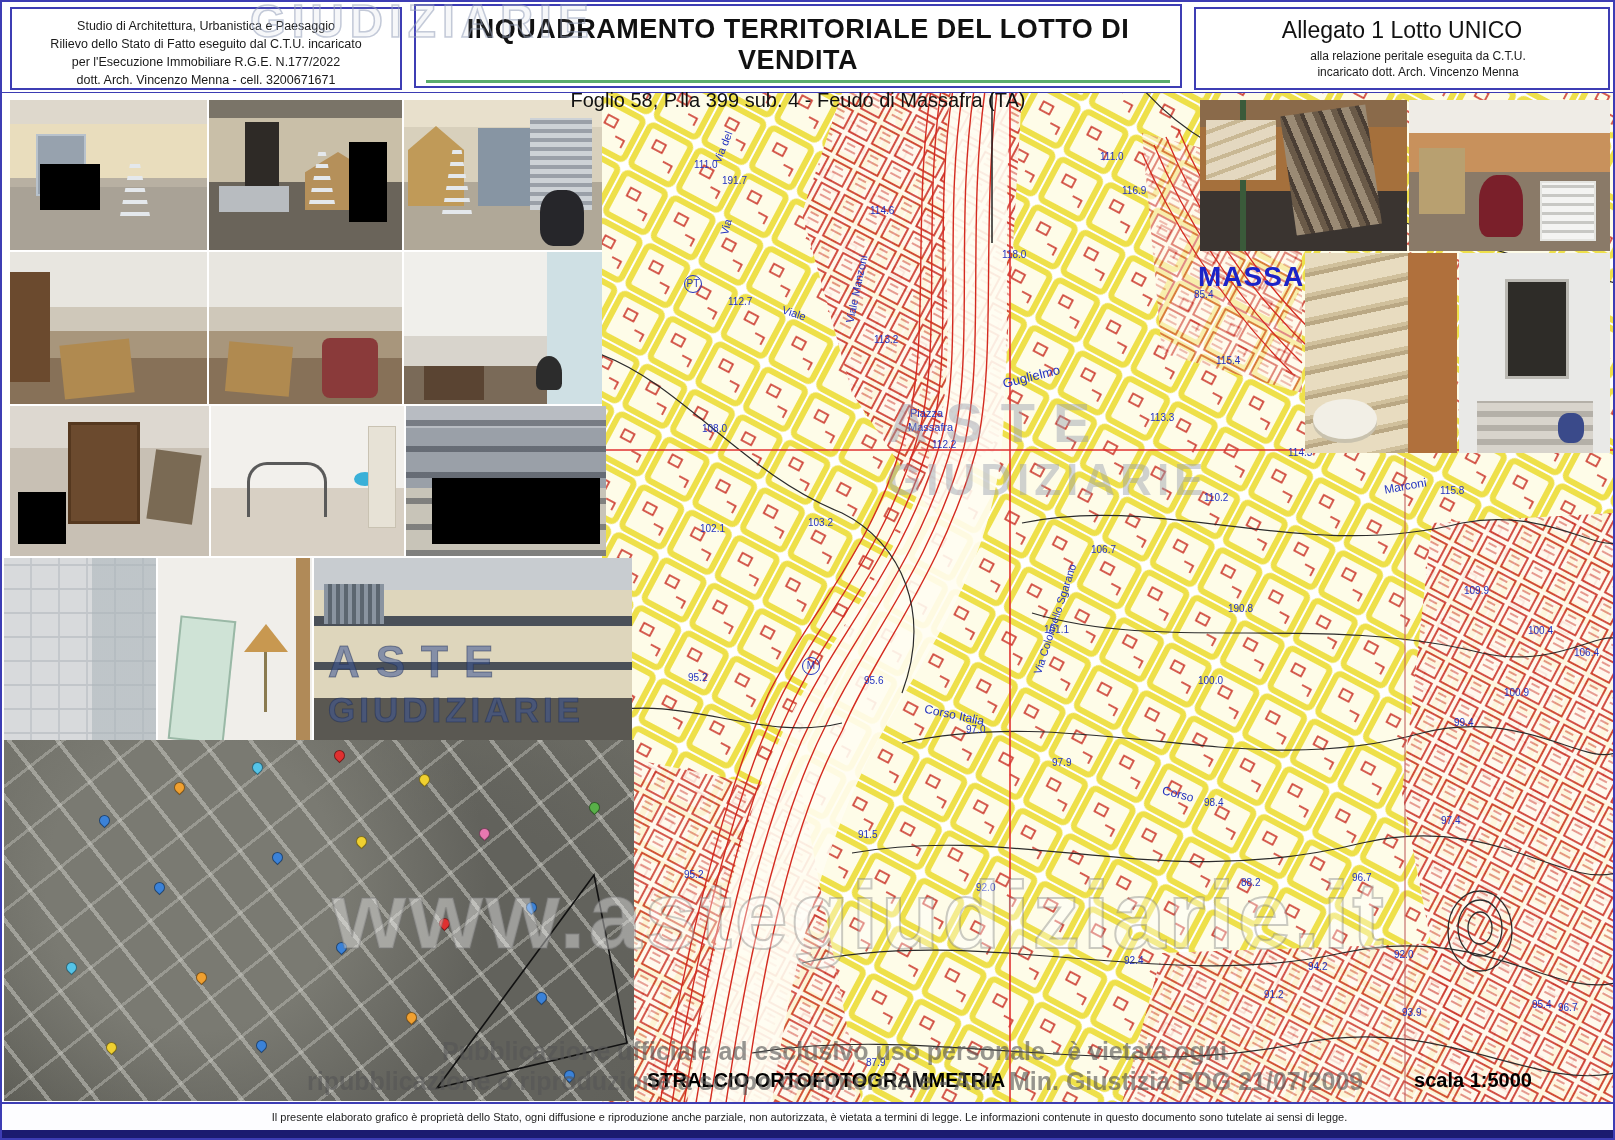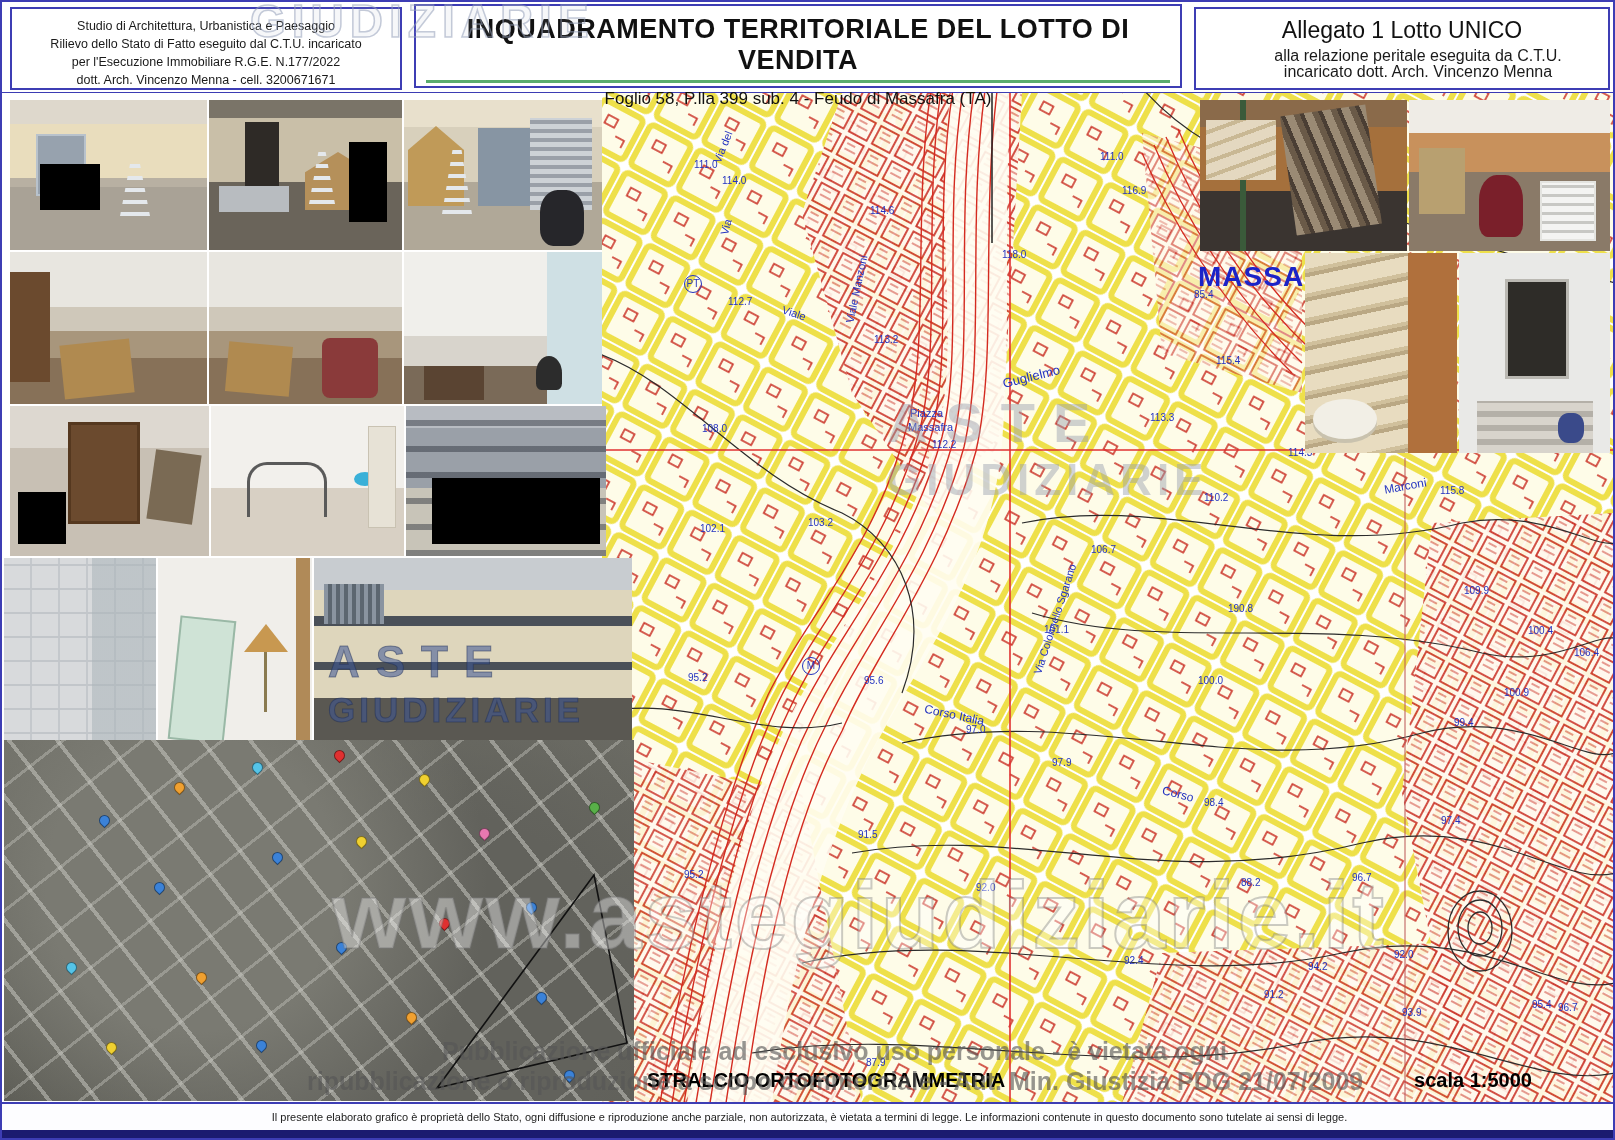--- a/index.html
+++ b/index.html
@@ -5,24 +5,24 @@
   html,body{margin:0;padding:0;background:#e8e8e8;font-family:"Liberation Sans",sans-serif;}
   .sheet{position:relative;width:1615px;height:1140px;background:#ffffff;overflow:hidden;
          border:2px solid #3d3db4;box-sizing:border-box;}
   
   .hbox{position:absolute;background:#fff;border:2px solid #3d3db4;box-sizing:border-box;z-index:4;}
   .box-left{left:8px;top:5px;width:392px;height:83px;padding-top:8px;text-align:center;}
   .box-left div{font-size:12.5px;line-height:18px;color:#1a1a1a;}
   .box-title{left:412px;top:2px;width:768px;height:84px;text-align:center;}
   .box-title h1{margin:8px 10px 0;font-size:27px;letter-spacing:.5px;color:#111;
                 border-bottom:3px solid #5aab6e;padding-bottom:4px;display:inline-block;}
-  .box-title .sub{font-size:17px;margin-top:6px;color:#111;}
+  .box-title .sub{font-size:20px;margin-top:6px;color:#111;}
   .box-right{left:1192px;top:5px;width:416px;height:83px;text-align:center;padding-top:6px;}
   .box-right h2{margin:2px 0 4px;font-size:23px;font-weight:normal;color:#111;}
-  .box-right div{font-size:16px;line-height:16px;color:#1a1a1a;margin-left:32px;}
+  .box-right div{font-size:12px;line-height:16px;color:#1a1a1a;margin-left:32px;}
   .ghost-header{position:absolute;left:248px;top:-8px;z-index:5;font-size:46px;font-weight:bold;
     letter-spacing:6px;color:rgba(165,175,200,.10);-webkit-text-stroke:1.5px rgba(150,160,185,.55);
     pointer-events:none;}
   
   .canvas{position:absolute;left:0;top:90px;width:1611px;height:1010px;border-top:1px solid #3d3db4;}
   
   .map{position:absolute;left:600px;top:0;width:1013px;height:1010px;background:#fffef6;z-index:1;overflow:hidden;}
   .map svg{position:absolute;left:0;top:0;}
   .maplabels{position:absolute;inset:0;z-index:2;}
   .elev{position:absolute;font-size:10px;color:#2433c0;white-space:nowrap;}
@@ -173,21 +173,21 @@
         <line x1="408" y1="0" x2="408" y2="1010" stroke="#e03030" stroke-width="1.6"></line>
         <line x1="0" y1="357" x2="1013" y2="357" stroke="#e03030" stroke-width="1.6"></line>
         <line x1="803" y1="365" x2="803" y2="1010" stroke="#bb5555" stroke-width="1"></line>
         <line x1="390" y1="0" x2="390" y2="150" stroke="#222" stroke-width="1.5"></line>
       </svg>
 
       <div class="maplabels">
 
         <span class="massa" style="left:596px;top:168px;position:absolute;">MASSA</span>
       <span class="elev" style="position: absolute; left: 92px; top: 66px;">111.0</span>
-          <span class="elev" style="position: absolute; left: 120px; top: 82px;">114.0</span>
+          <span class="elev" style="position: absolute; left: 120px; top: 82px;">191.7</span>
           <span class="elev" style="position: absolute; left: 498px; top: 58px;">111.0</span>
           <span class="elev" style="position: absolute; left: 520px; top: 92px;">116.9</span>
           <span class="elev" style="position: absolute; left: 400px; top: 156px;">118.0</span>
           <span class="elev" style="position: absolute; left: 268px; top: 112px;">114.6</span>
           <span class="elev" style="position: absolute; left: 126px; top: 203px;">112.7</span>
           <span class="elev" style="position: absolute; left: 272px; top: 241px;">113.2</span>
           <span class="elev" style="position: absolute; left: 592px; top: 196px;">85.4</span>
           <span class="elev" style="position: absolute; left: 614px; top: 262px;">115.4</span>
           <span class="elev" style="position: absolute; left: 330px; top: 346px;">112.2</span>
           <span class="elev" style="position: absolute; left: 548px; top: 319px;">113.3</span>

